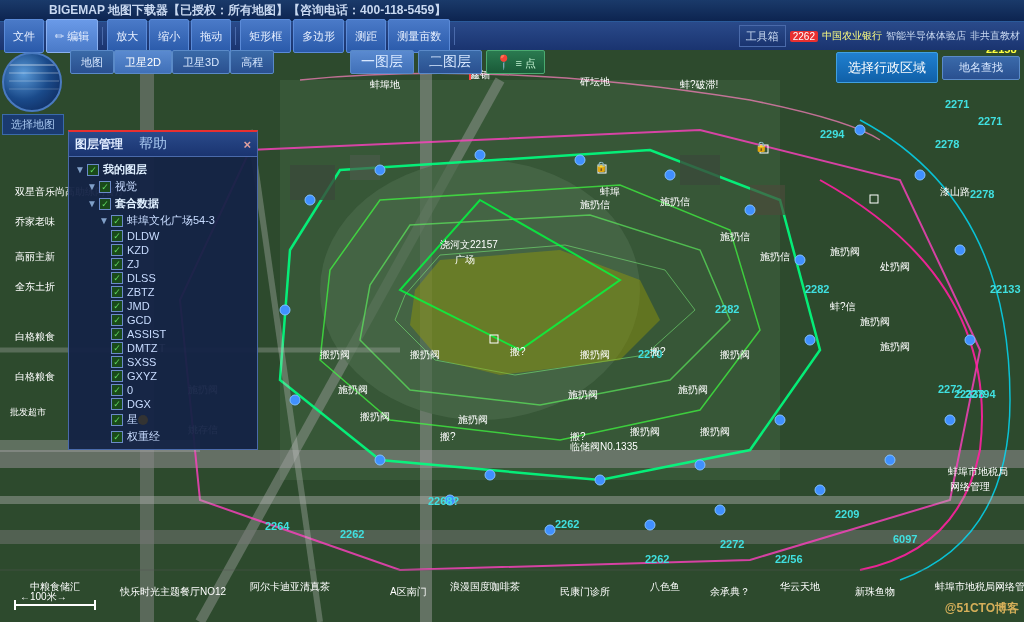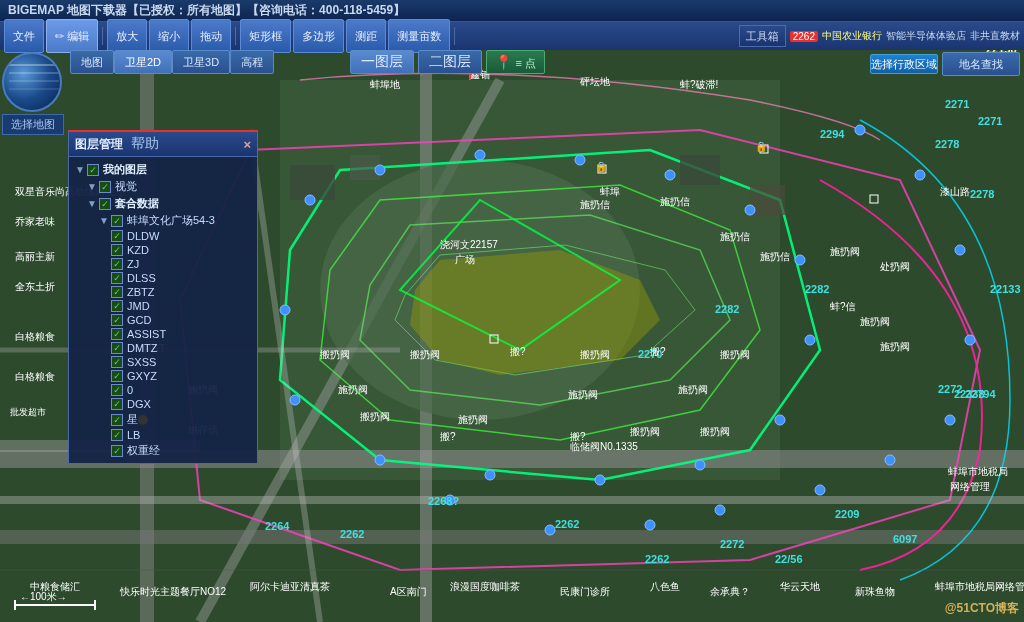--- a/index.html
+++ b/index.html
@@ -31,20 +31,21 @@
       display: flex;
       align-items: center;
       padding: 0 8px;
       z-index: 100;
       border-bottom: 1px solid #2a5a9a;
     }
     #title-bar .title-text {
       color: #c8d8f0;
       font-size: 12px;
       font-weight: bold;
+      margin-left: 41px;
     }
 
     
     #toolbar {
       position: absolute;
       top: 22px; left: 0;
       width: 100%; height: 28px;
       background: linear-gradient(to bottom, #2a4a8a, #1a3470);
       display: flex;
       align-items: center;
@@ -139,21 +140,21 @@
     }
     #layer-panel-header {
       display: flex;
       justify-content: space-between;
       align-items: center;
       padding: 3px 6px;
       background: linear-gradient(to bottom, #2a4a8a, #1a3470);
       border-bottom: 1px solid #4a6aaa;
     }
     #layer-panel-header .header-left {
-      display: flex; align-items: center; gap: 8px;
+      display: flex; align-items: center; gap: 16px;
     }
     #layer-panel-header .panel-title {
       color: #e0ecff;
       font-size: 12px;
       font-weight: bold;
     }
     #layer-panel-header .help-btn {
       color: #a8c8f0;
       font-size: 14px;
       cursor: pointer;
@@ -213,26 +214,26 @@
     #top-right-controls {
       position: absolute;
       top: 50px; right: 0;
       display: flex;
       align-items: center;
       gap: 4px;
       padding: 2px 4px;
       z-index: 100;
     }
     .admin-select-btn {
-      height: 20px;
-      padding: 0 0;
+      height: 31px;
+      padding: 0 11px;
       background: linear-gradient(to bottom, #2080d0, #1060a8);
       border: 1px solid #40a0e0;
       color: white;
-      font-size: 11px;
+      font-size: 13px;
       cursor: pointer;
       border-radius: 2px;
     }
     .location-search-btn {
       height: 24px;
       padding: 0 16px;
       background: linear-gradient(to bottom, #3a6aaa, #2a5090);
       border: 1px solid #5a8ac8;
       color: #d8e8ff;
       font-size: 11px;
@@ -671,23 +672,18 @@
     </div>
     <div class="layer-item">
       <span class="indent3"></span>
       <span class="layer-checkbox checked"></span>
       <span class="layer-label">星</span>
       <span class="dot-icon"></span>
     </div>
     <div class="layer-item">
       <span class="indent3"></span>
       <span class="layer-checkbox checked"></span>
-      <span class="layer-label">LB</span>
-    </div>
-    <div class="layer-item">
-      <span class="indent3"></span>
-      <span class="layer-checkbox checked"></span>
       <span class="layer-label">权重经</span>
     </div>
   </div>
 </div>
 
 <div id="watermark">@51CTO博客</div>
 
 </body></html>

